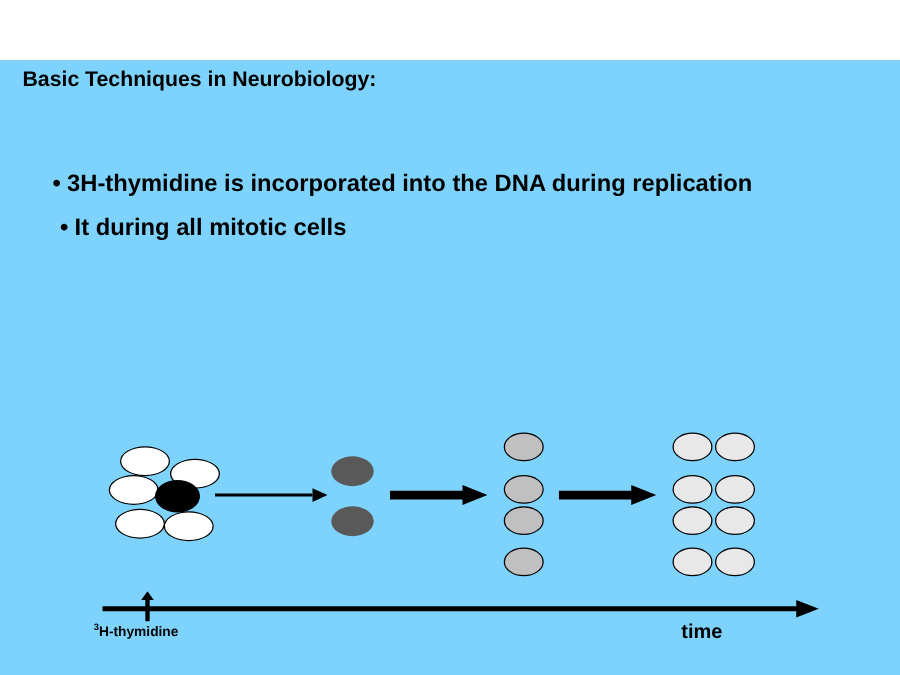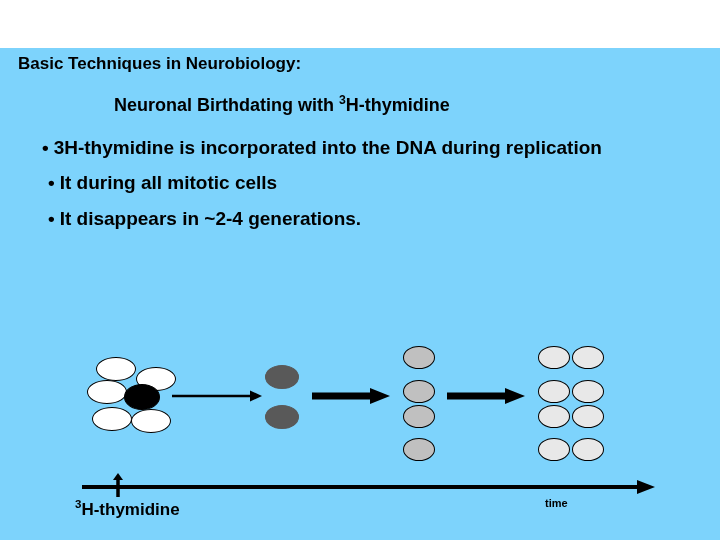--- a/index.html
+++ b/index.html
@@ -115,49 +115,47 @@
   
   #timeline {
     position: absolute;
     left: 0;
     top: 425px;
     width: 720px;
     height: 30px;
   }
   .axis-label {
     position: absolute;
-    font-size: 17px;
+    font-size: 11px;
     font-weight: bold;
     white-space: nowrap;
   }
   .label-thymidine { left: 75px; top: 452px; }
-  .label-time { left: 545px; top: 449px; font-size: 11px; }
+  .label-time { left: 545px; top: 449px; font-size: 16px; }
 
   .page-number {
     position: absolute;
     right: 18px;
     bottom: 6px;
     font-size: 14px;
     font-weight: normal;
   }
 </style>
 </head>
 <body>
 
 <div id="slide">
 
   <div class="slide-title">Basic Techniques in Neurobiology:</div>
 
-  <div class="slide-subtitle"><span>Neuronal Birthdating with </span><sup class="sup3">3</sup><span>H-thymidine</span></div>
 
   <div class="bullet bullet-1"><span class="dot">•</span><span>3H-thymidine is incorporated into the DNA during replication</span></div>
 
   <div class="bullet bullet-2"><span class="dot">•</span><span>It during all mitotic cells</span></div>
 
-  <div class="bullet bullet-3"><span class="dot">•</span><span>It disappears in ~2-4 generations.</span></div>
 
   <div id="diagram">
 
     <div>
       <div class="cell cell-white" style="left:96px;  top:29px;"></div>
       <div class="cell cell-white" style="left:136px; top:39px;"></div>
       <div class="cell cell-white" style="left:87px;  top:52px;"></div>
       <div class="cell cell-white" style="left:92px;  top:79px;"></div>
       <div class="cell cell-white" style="left:131px; top:81px;"></div>
       <div class="cell cell-black" style="left:124px; top:56px;"></div>

